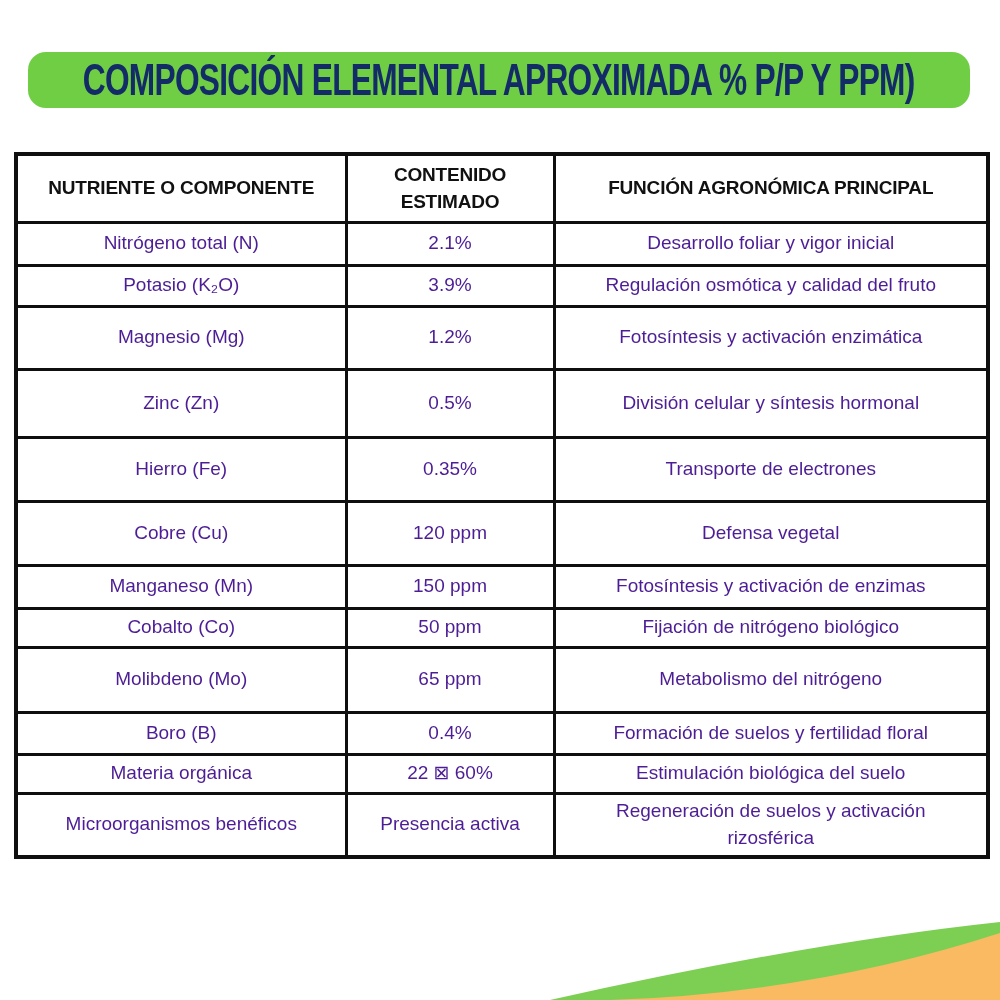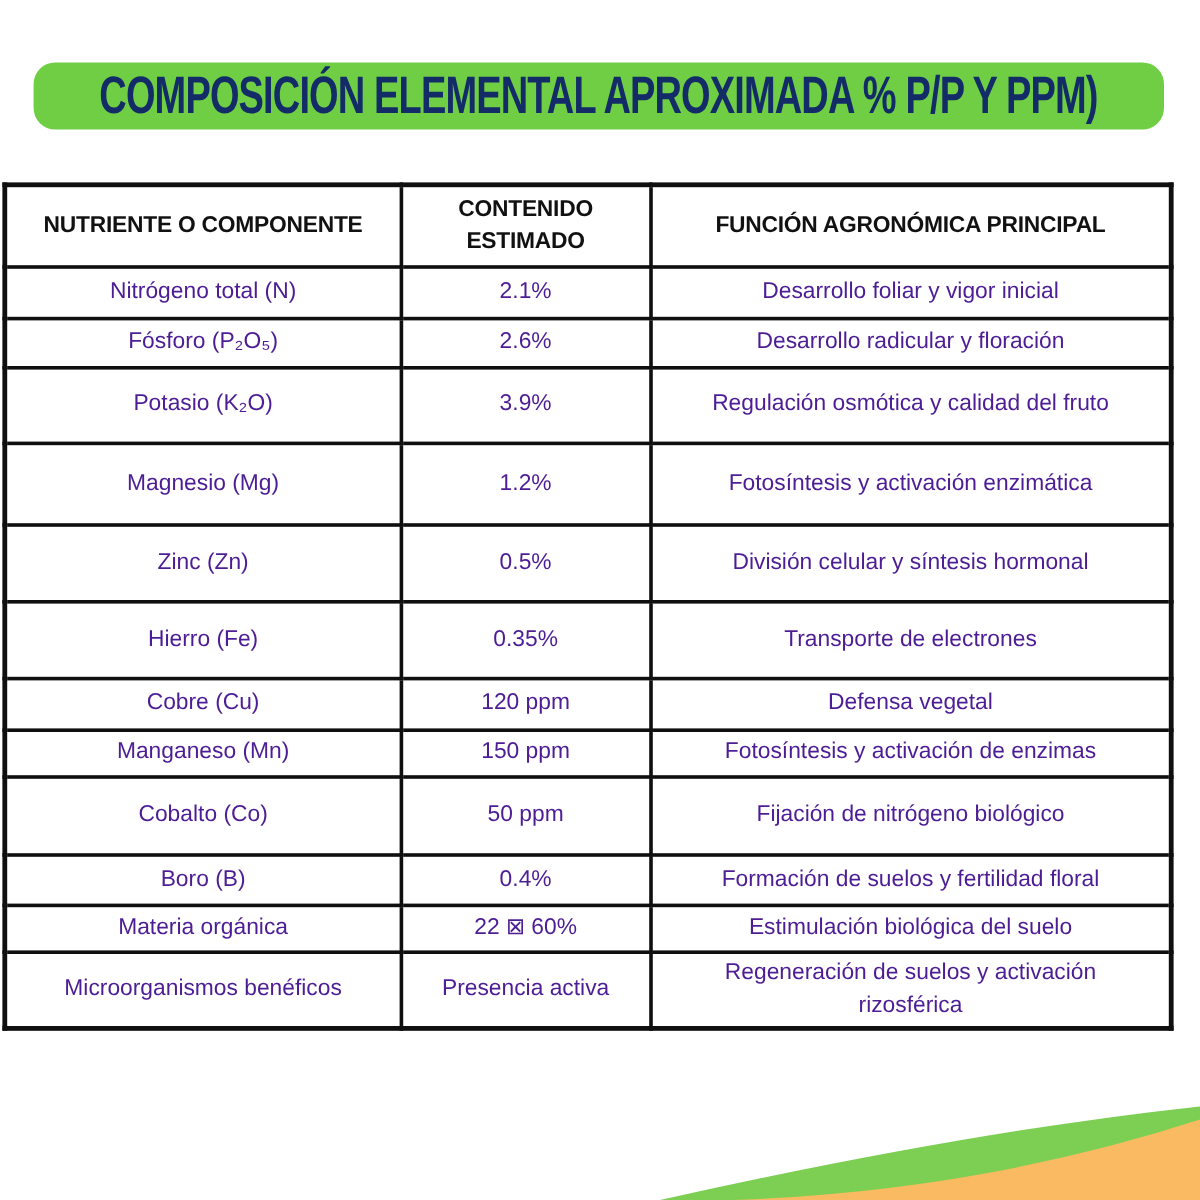--- a/index.html
+++ b/index.html
@@ -47,21 +47,21 @@
     transform-origin: center center;
     font-size: 44px;
     font-weight: bold;
     letter-spacing: -1px;
     color: #132c68;
   }
 
   
   .comp-table {
     position: absolute;
-    left: 2px;
+    left: 14px;
     top: 152px;
     width: 972px;
     border-collapse: collapse;
     table-layout: fixed;
     background: transparent;
     z-index: 1;
     border: 4px solid #0f0f0f;
   }
   .comp-table col.c1 { width: 330px; }
   .comp-table col.c2 { width: 208px; }
@@ -132,25 +132,20 @@
       <th class="fn">FUNCIÓN AGRONÓMICA PRINCIPAL</th>
     </tr>
   </thead>
   <tbody>
     <tr>
       <td>Nitrógeno total (N)</td>
       <td>2.1%</td>
       <td class="fn">Desarrollo foliar y vigor inicial</td>
     </tr>
     <tr>
-      <td>Fósforo (P₂O₅)</td>
-      <td>2.6%</td>
-      <td class="fn">Desarrollo radicular y floración</td>
-    </tr>
-    <tr>
       <td>Potasio (K₂O)</td>
       <td>3.9%</td>
       <td class="fn">Regulación osmótica y calidad del fruto</td>
     </tr>
     <tr>
       <td>Magnesio (Mg)</td>
       <td>1.2%</td>
       <td class="fn">Fotosíntesis y activación enzimática</td>
     </tr>
     <tr>
@@ -172,20 +167,25 @@
       <td>Manganeso (Mn)</td>
       <td>150 ppm</td>
       <td class="fn">Fotosíntesis y activación de enzimas</td>
     </tr>
     <tr>
       <td>Cobalto (Co)</td>
       <td>50 ppm</td>
       <td class="fn">Fijación de nitrógeno biológico</td>
     </tr>
     <tr>
+      <td>Molibdeno (Mo)</td>
+      <td>65 ppm</td>
+      <td class="fn">Metabolismo del nitrógeno</td>
+    </tr>
+    <tr>
       <td>Boro (B)</td>
       <td>0.4%</td>
       <td class="fn">Formación de suelos y fertilidad floral</td>
     </tr>
     <tr>
       <td>Materia orgánica</td>
       <td>22 ⊠ 60%</td>
       <td class="fn">Estimulación biológica del suelo</td>
     </tr>
     <tr>

